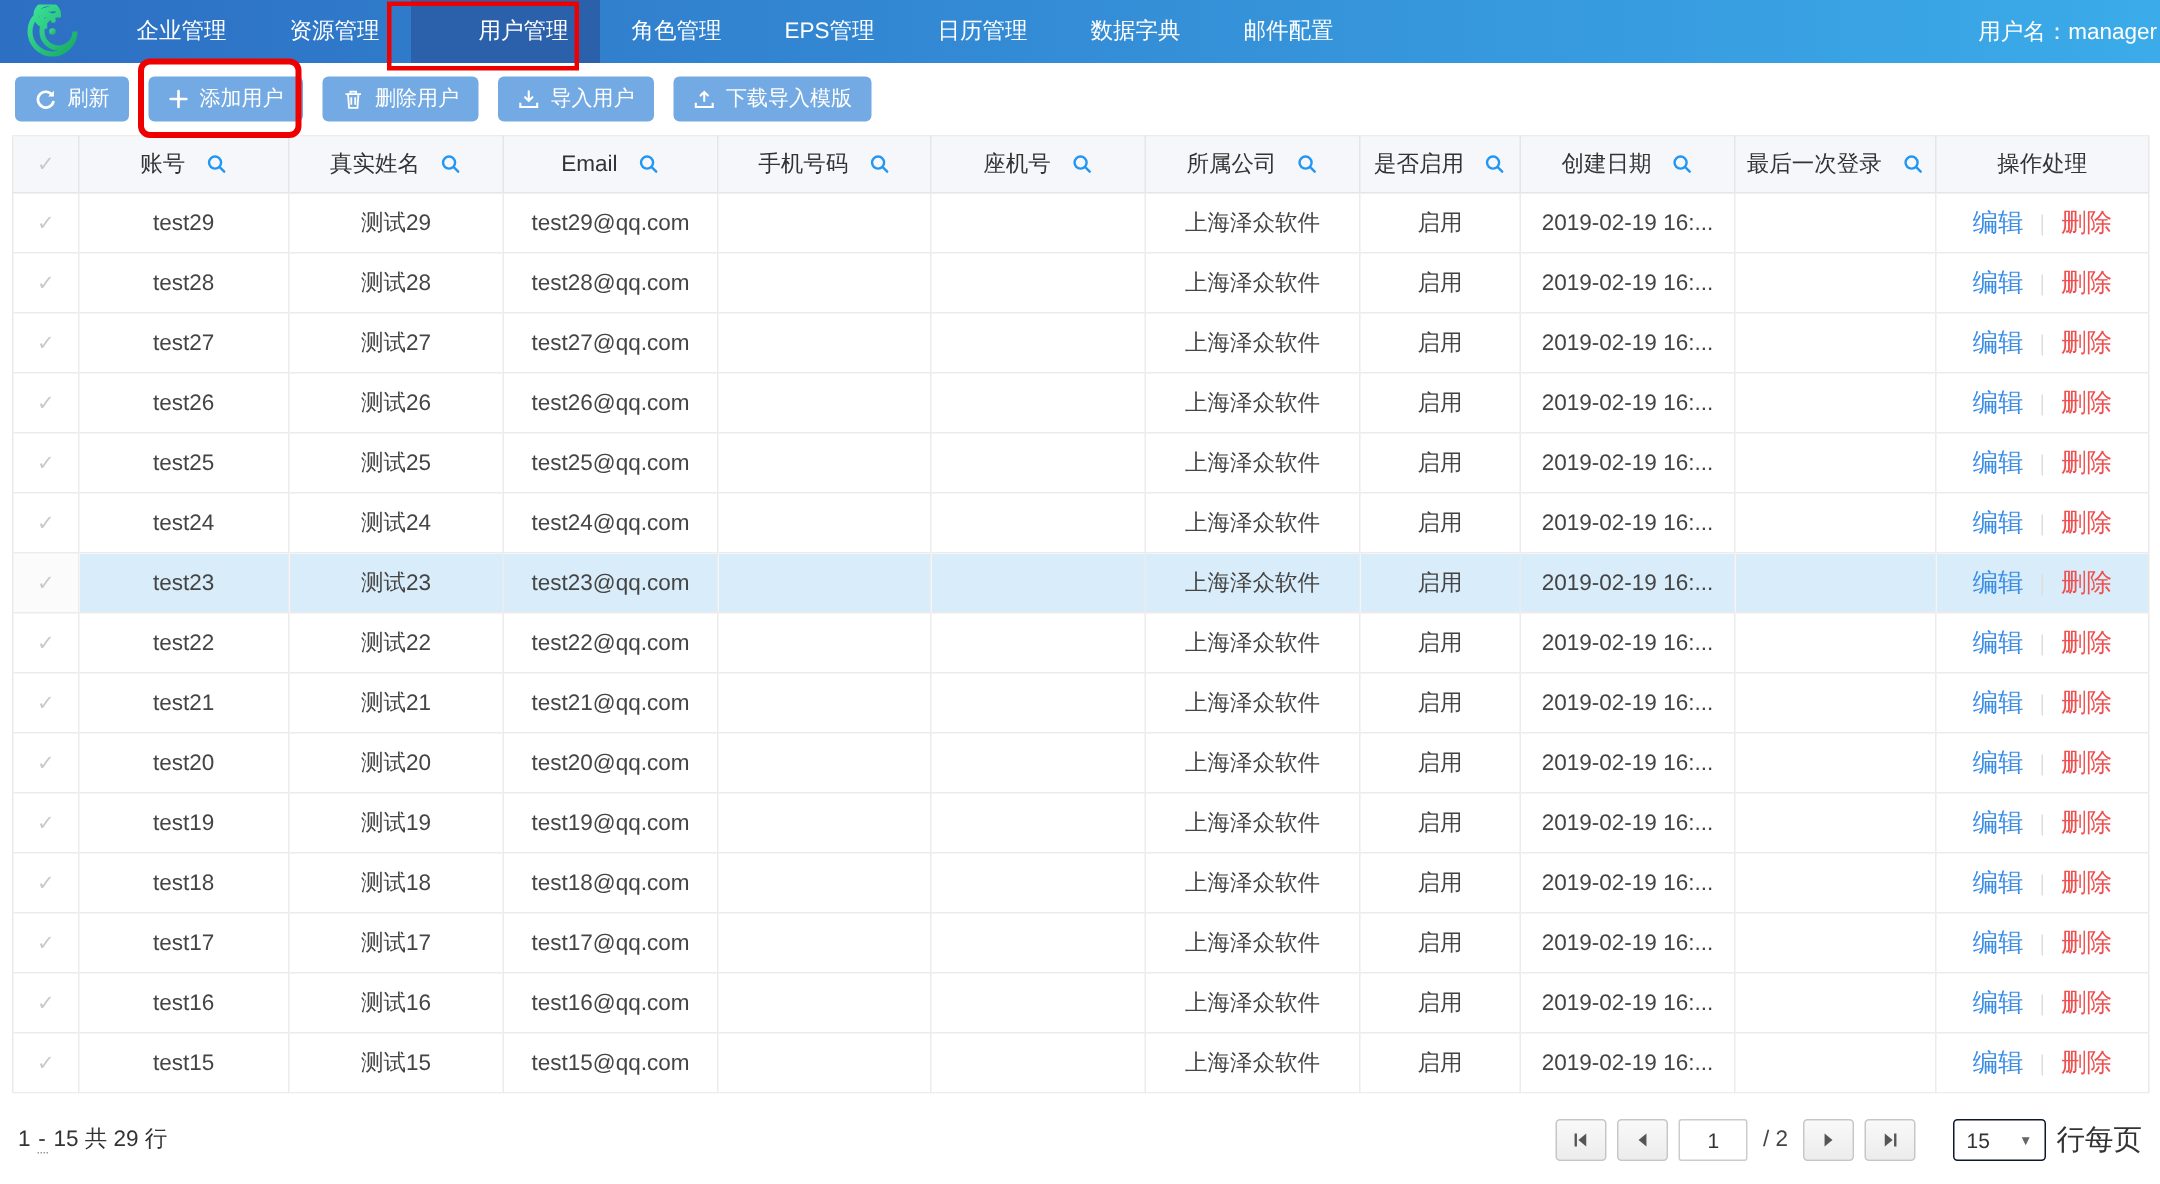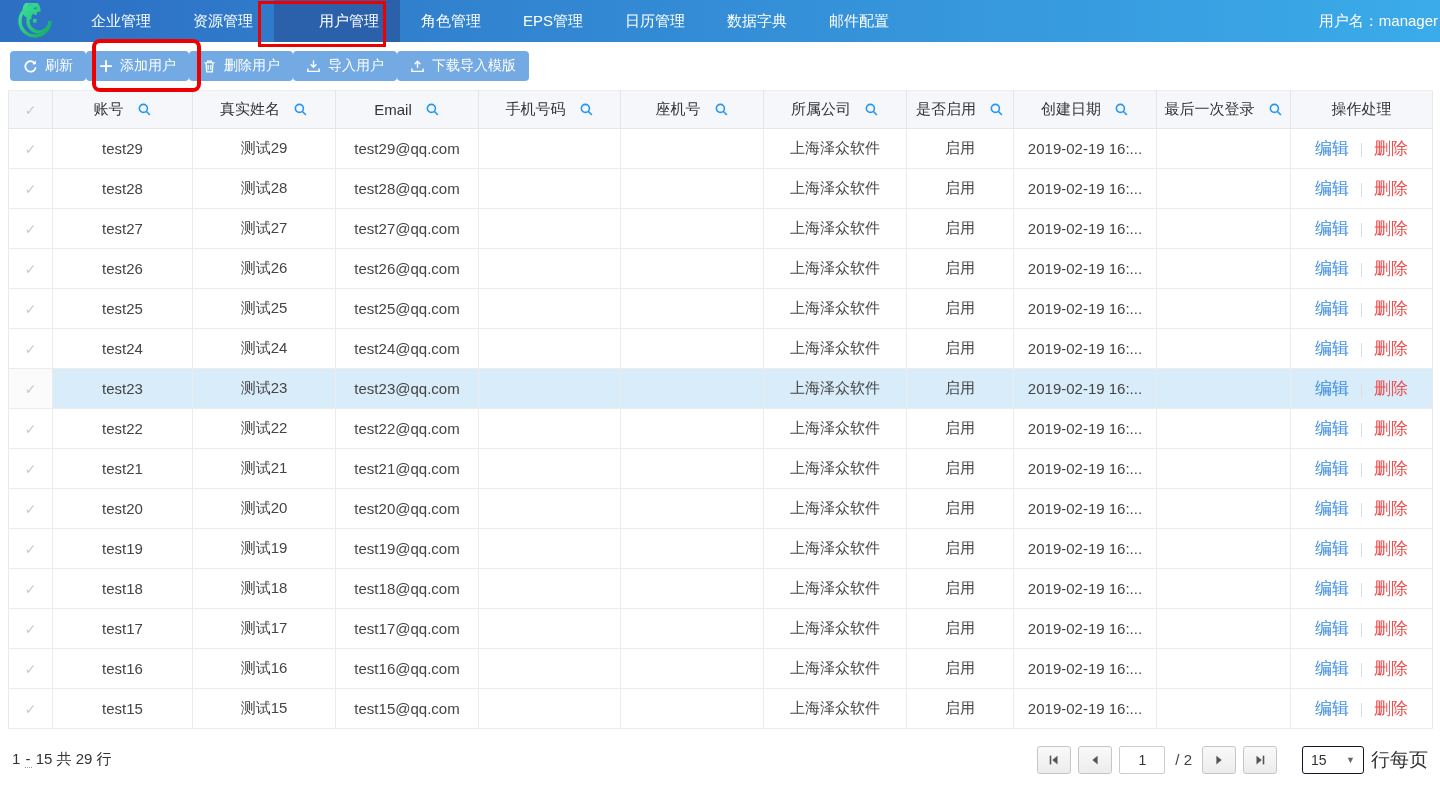--- a/index.html
+++ b/index.html
@@ -15,21 +15,21 @@
   .navbar{height:42px; display:flex; align-items:center;
     background:linear-gradient(to right,var(--navbar-left),var(--navbar-right));}
   .logo{width:70px; display:flex; justify-content:center; align-items:center;}
   .nav-items{display:flex; height:42px;}
   .nav-item{padding:0 21px; line-height:42px; color:#fff; font-size:15px; cursor:pointer; white-space:nowrap;}
   .nav-item.active{background:var(--active-nav);padding-left:45px;}
   .nav-user{margin-left:auto; margin-right:2px; color:#fff; font-size:15px;}
 
   
   .toolbar{height:48px; display:flex; align-items:center; padding-left:10px; background:#fff;}
-  .tb-btn{display:inline-flex; align-items:center; gap:7px; height:30px; 
+  .tb-btn{display:inline-flex; align-items:center; gap:7px; height:30px; margin-right:13px;
     background:var(--toolbar-button); color:#fff; border:none; border-radius:4px;
     padding:0 13px; font-size:14px; font-family:inherit; cursor:pointer; white-space:nowrap;}
   .tb-icon{display:inline-flex; align-items:center;}
 
   
   .table-wrap{margin:0 8px; width:1424px;}
   table{border-collapse:collapse; table-layout:fixed; width:1424px; border-left:1px solid #e9e9e9; border-right:1px solid #e9e9e9;}
   thead th{height:38px; background:#f5f7fa; font-weight:normal; font-size:15px; color:#333;
     border-right:1px solid #e6e6e6; border-top:1px solid #ededed; border-bottom:1px solid #e6e6e6;}
   thead th:last-child{border-right:none;}

